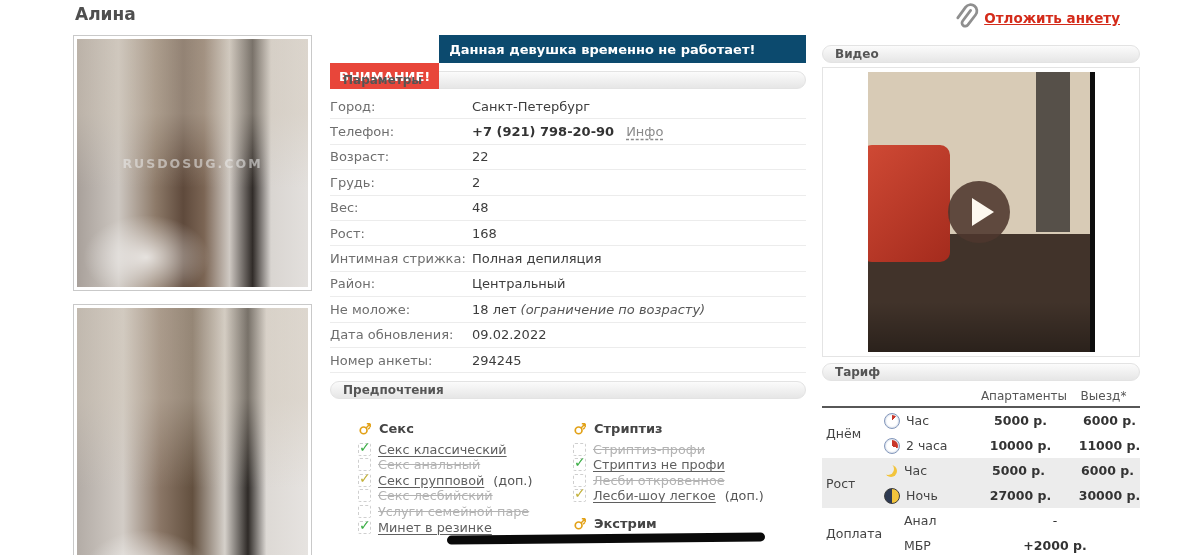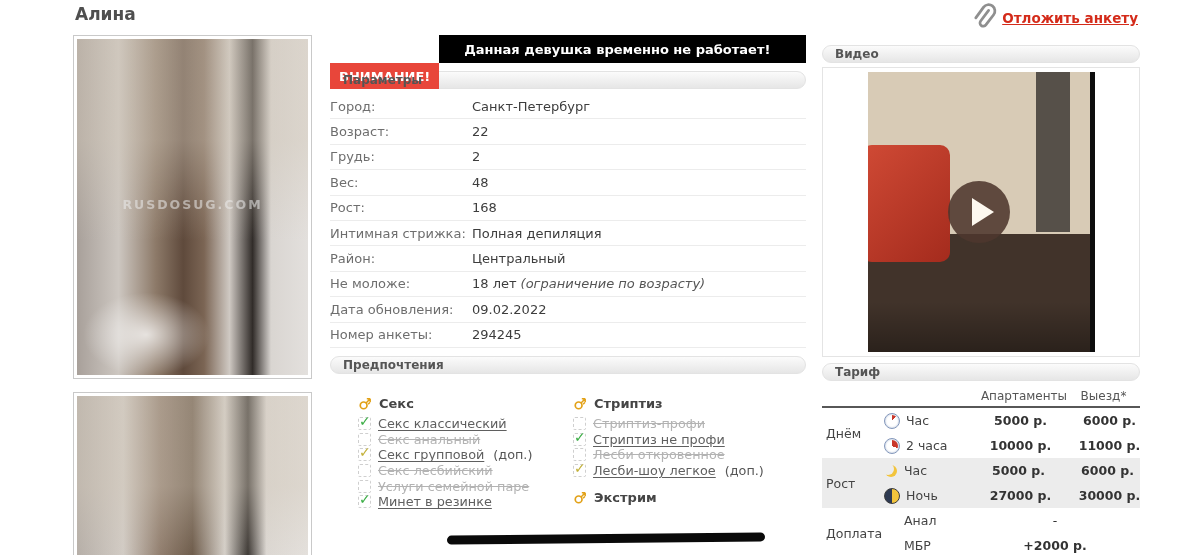--- a/index.html
+++ b/index.html
@@ -4,34 +4,34 @@
 <style>
   html,body{margin:0;padding:0;background:#fff;}
   .page{position:relative;width:1200px;height:555px;overflow:hidden;background:#fff;
         font-family:"DejaVu Sans","Liberation Sans",sans-serif;color:#3d3d3d;}
   
   .page-title{position:absolute;left:75px;top:4px;font-size:17px;font-weight:bold;color:#4f4f4f;}
   
   .photos{position:absolute;left:73px;top:35px;width:239px;}
   .photo{border:1px solid #c9c9c9;background:#fff;padding:3px;margin-bottom:13px;cursor:pointer;}
   .photo-img{position:relative;width:231px;overflow:hidden;background:#b9b2ab;}
-  .photo1 .photo-img{height:336px;background:
+  .photo1 .photo-img{height:248px;background:
       linear-gradient(90deg,#a8a09a 0,#cdc7c1 18%,#8d7a69 34%,#5f4a3c 46%,#7b6554 55%,#cfc9c3 66%,#312c29 76%,#d9d5d1 84%,#e3e0dd 100%);}
   .photo2 .photo-img{height:300px;background:
       linear-gradient(90deg,#b3aca6 0,#d2ccc6 20%,#8a7666 36%,#63503f 50%,#d5d0ca 64%,#2e2a27 74%,#ddd9d5 82%,#e6e3e0 100%);}
   .photo-img::after{content:"";position:absolute;inset:0;
       background:radial-gradient(ellipse 90px 60px at 30% 88%,rgba(255,255,255,.75),rgba(255,255,255,0) 70%),
                  linear-gradient(180deg,rgba(210,200,185,.45) 0 30%,rgba(0,0,0,0) 60%);}
   .watermark{position:absolute;left:0;right:0;top:47%;text-align:center;z-index:2;
       color:rgba(235,235,235,.55);font-size:12.5px;letter-spacing:2px;font-weight:bold;}
   
   .main{position:absolute;left:330px;top:35px;width:476px;}
   .warning{display:flex;height:28px;font-weight:bold;font-size:13px;color:#fff;}
   .warn-badge{background:#e8463a;display:flex;align-items:center;padding:13px 9px;margin-top:28px;}
-  .warn-msg{background:#000000;flex:1;display:flex;align-items:center;padding:0 25px;text-align:right;}
+  .warn-msg{background:#0c4a6e;flex:1;display:flex;align-items:center;padding:0 10px;text-align:right;}
   .pill{height:16px;line-height:16px;border-radius:9px;margin-top:8px;padding-left:12px;
         font-size:12px;font-weight:bold;color:#555;
         background:linear-gradient(#fbfbfb,#e6e6e6);border:1px solid #e3e3e3;}
   .params{margin-top:5px;}
   .p-row{display:flex;align-items:center;height:24.4px;border-bottom:1px solid #ececec;font-size:13px;}
   .p-label{width:142px;color:#6e6e6e;flex-shrink:0;}
   .p-value{color:#3d3d3d;}
   .p-phone{font-weight:bold;color:#333;}
   .info-link{margin-left:12px;color:#8a8a8a;text-decoration:underline;text-decoration-style:dashed;
         text-underline-offset:3px;cursor:pointer;font-size:13px;}
@@ -49,21 +49,21 @@
   .cb.yes::after,.cb.extra::after{content:"\2713";position:absolute;left:0;top:-5px;font-size:14px;font-weight:bold;}
   .cb.yes::after{color:#3cae46;}
   .cb.extra::after{color:#c3b13a;}
   .pi-link{color:#5f5f5f;text-decoration:underline;text-underline-offset:2px;cursor:pointer;}
   .pi-off{color:#b3b3b3;text-decoration:line-through;}
   .pi-suffix{color:#555;margin-left:2px;}
   .censor{position:absolute;left:447px;top:534px;width:318px;height:9px;border-radius:5px;
         background:#0a0a0a;transform:rotate(-0.6deg);z-index:9;}
   
   .sidebar{position:absolute;left:822px;top:0;width:318px;height:555px;}
-  .postpone{position:absolute;top:3px;right:2px;display:flex;align-items:center;gap:3px;z-index:3;}
+  .postpone{position:absolute;top:3px;right:20px;display:flex;align-items:center;gap:3px;z-index:3;}
   .postpone a{color:#d42b1a;font-weight:bold;font-size:13.5px;text-decoration:underline;cursor:pointer;}
   .clip{transform:rotate(-8deg);}
   .sb-flow{padding-top:37px;}
   .video-box{margin-top:4px;height:288px;border:1px solid #e4e4e4;background:#fff;
         display:flex;justify-content:center;align-items:center;}
   .video-frame{position:relative;width:222px;height:280px;overflow:hidden;cursor:pointer;
         border-right:5px solid #0d0d0d;
         background:linear-gradient(180deg,#d8cbb6 0 58%,#41332a 58% 100%);}
   .vf-couch{position:absolute;left:-6px;top:26%;width:40%;height:42%;border-radius:10px;
         background:linear-gradient(135deg,#d04a35,#a42b1d);}
@@ -125,20 +125,25 @@
     </div>
 
     <div class="pill">Параметры</div>
 
     <div class="params">
       <div class="p-row">
         <span class="p-label">Город:</span>
         <span class="p-value">Санкт-Петербург</span>
       </div>
       <div class="p-row">
+        <span class="p-label">Телефон:</span>
+        <span class="p-value p-phone">+7 (921) 798-20-90</span>
+        <span class="info-link">Инфо</span>
+      </div>
+      <div class="p-row">
         <span class="p-label">Возраст:</span>
         <span class="p-value">22</span>
       </div>
       <div class="p-row">
         <span class="p-label">Грудь:</span>
         <span class="p-value">2</span>
       </div>
       <div class="p-row">
         <span class="p-label">Вес:</span>
         <span class="p-value">48</span>

